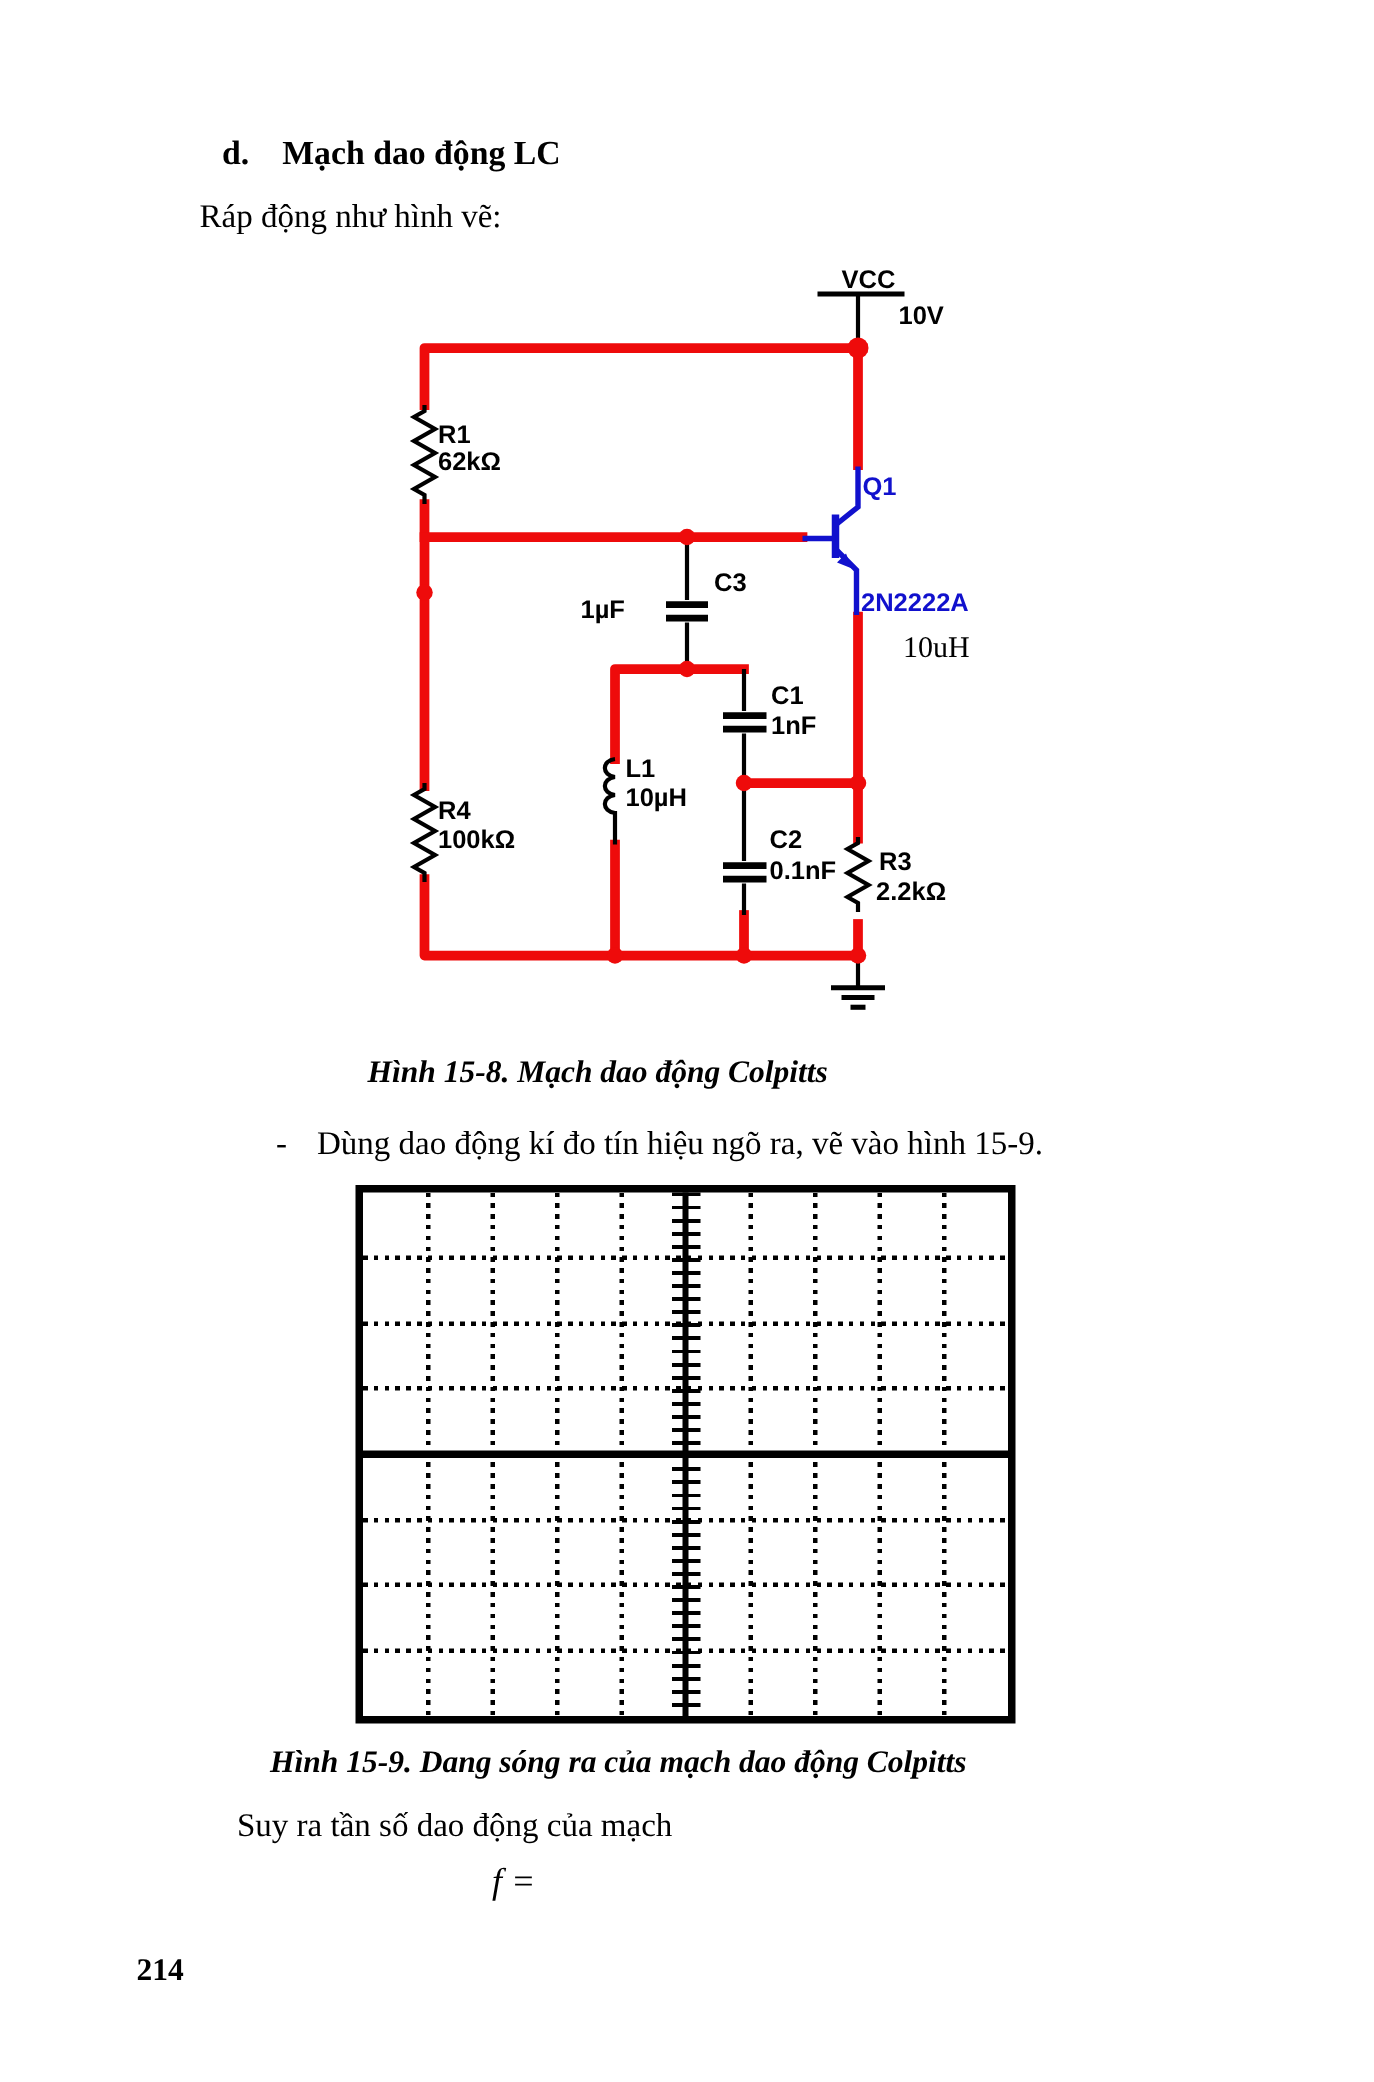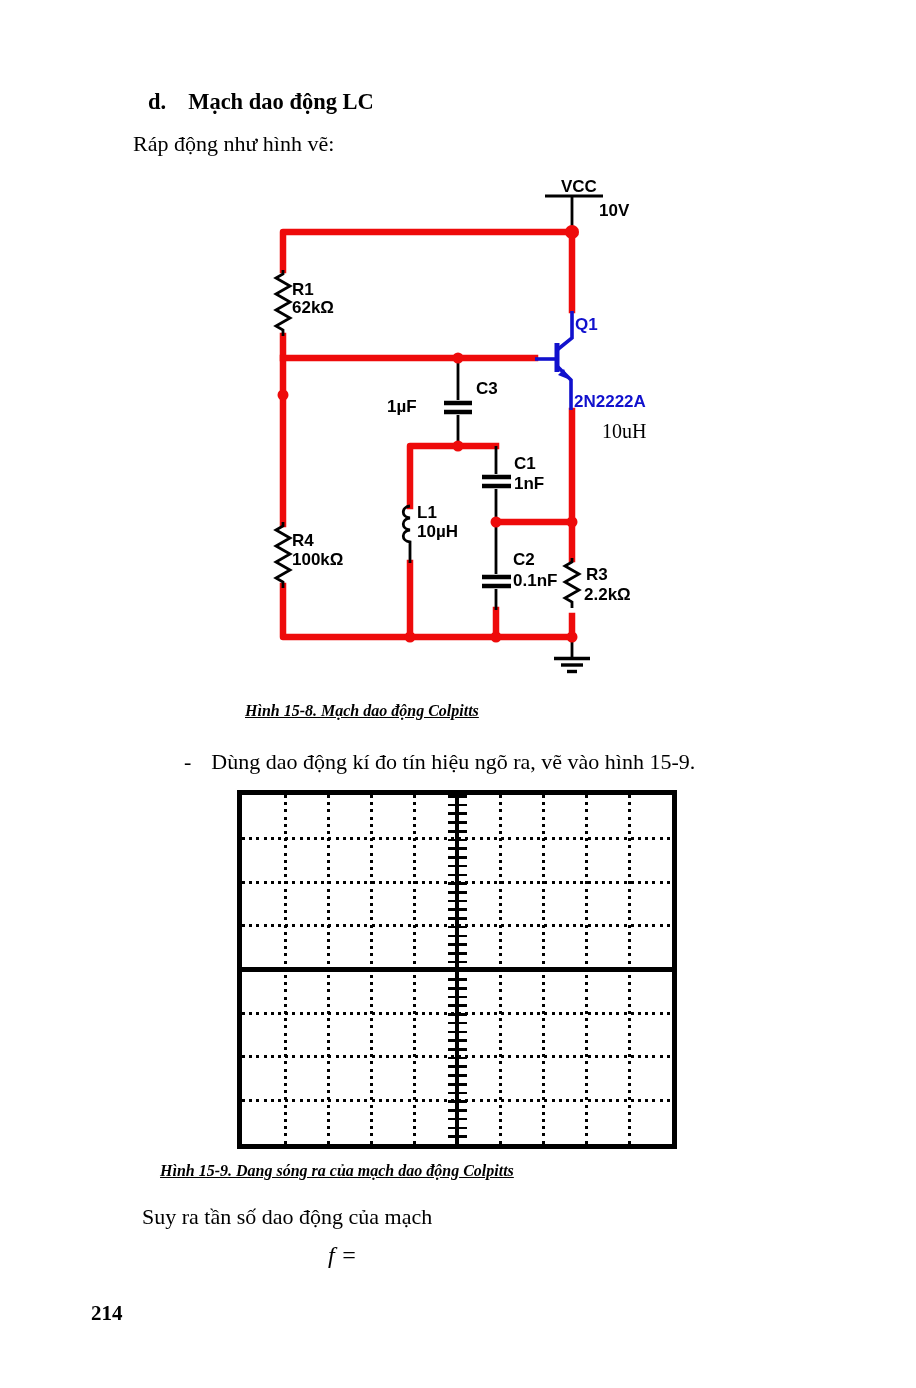--- a/index.html
+++ b/index.html
@@ -2,21 +2,21 @@
 <html><head>
 <meta charset="utf-8">
 <style>
   html,body{margin:0;padding:0;background:#fff;}
   .page{position:relative;width:916px;height:1388px;background:#fff;overflow:hidden;
         font-family:"Liberation Serif",serif;color:#000;}
   .abs{position:absolute;}
   .heading{left:148px;top:89px;font-size:22.5px;font-weight:bold;white-space:nowrap;}
   .heading .gap{display:inline-block;width:22px;}
   .bodytext{font-size:22px;white-space:nowrap;}
-  .caption{font-size:16px;font-weight:bold;font-style:italic;white-space:nowrap;text-decoration:underline;}
+  .caption{font-size:21px;font-weight:bold;font-style:italic;white-space:nowrap;}
   .bullet-line{left:148px;top:749px;font-size:22px;white-space:nowrap;margin-left:36px;}
   .bullet-line .btxt{margin-left:20px;}
   .formula{left:328px;top:1242px;font-size:24px;font-style:italic;}
   .pageno{left:91px;top:1301px;font-size:21px;font-weight:bold;}
 
   
   .scope{position:absolute;left:237px;top:790px;width:440px;height:359px;
          border:5px solid #000;box-sizing:border-box;background:#fff;}
   .vline{position:absolute;top:0;bottom:0;width:3px;margin-left:-1.5px;
          background:repeating-linear-gradient(to bottom,#000 0 3px,transparent 3px 7.2px);}
@@ -146,21 +146,21 @@
     <div class="hline" style="top:25%"></div>
     <div class="hline" style="top:37.5%"></div>
     <div class="hline" style="top:62.5%"></div>
     <div class="hline" style="top:75%"></div>
     <div class="hline" style="top:87.5%"></div>
     <div class="vticks"></div>
     <div class="vcenter"></div>
     <div class="hcenter"></div>
   </div>
 
-  <div class="abs caption" style="left:160px;top:1162px">Hình 15-9. Dang sóng ra của mạch dao động Colpitts</div>
+  <div class="abs caption" style="left:180px;top:1162px">Hình 15-9. Dang sóng ra của mạch dao động Colpitts</div>
 
-  <div class="abs bodytext" style="left:142px;top:1204px">Suy ra tần số dao động của mạch</div>
+  <div class="abs bodytext" style="left:158px;top:1204px">Suy ra tần số dao động của mạch</div>
 
   <div class="abs formula">f  =</div>
 
   <div class="abs pageno">214</div>
 
 </div>
 
 </body></html>

